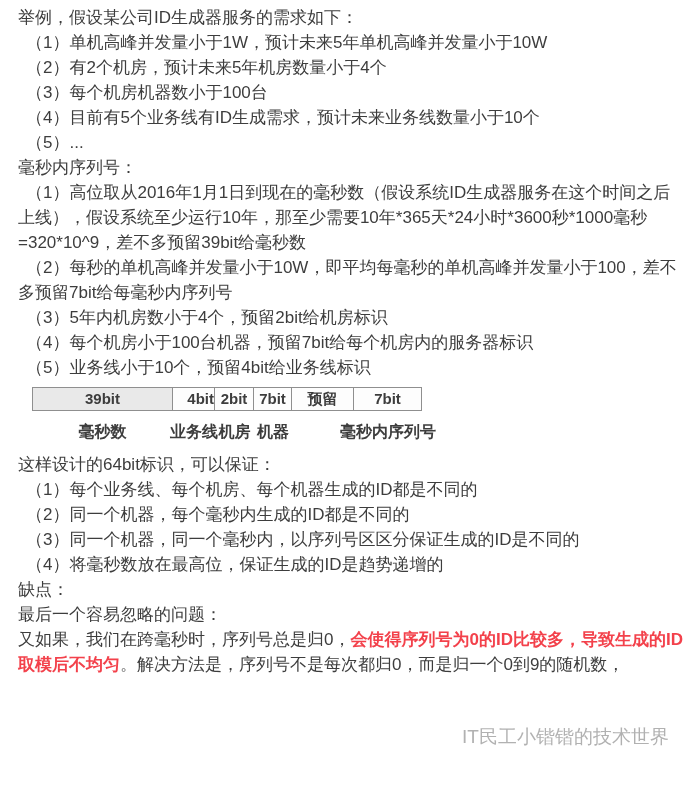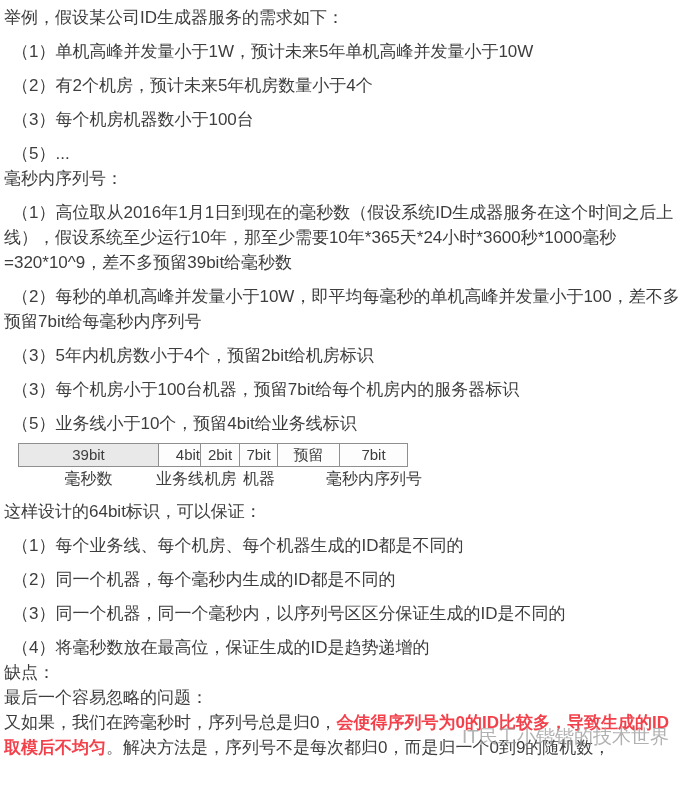--- a/index.html
+++ b/index.html
@@ -6,44 +6,45 @@
   body {
     width: 691px; height: 800px;
     background: #ffffff;
     font-family: "Liberation Sans", "DejaVu Sans", sans-serif;
     font-size: 17px;
     line-height: 25px;
     color: #3d3d3d;
     position: relative;
     overflow: hidden;
   }
-  .content { padding: 5px 7px 0 4px; }
+  .content { padding: 5px 7px 0 18px; }
   p { margin: 0; }
-  .item { text-indent: 8px; margin-top: 9px; }
+  .item { text-indent: 8px; }
   .heading-bold { font-weight: normal; }
   .red-em { color: #f3414b; font-weight: bold; }
 
   
   .bit-table { margin: 7px 0 9px 14px; }
   .bit-row { display: flex; }
   .bit-cell {
     border: 1px solid #8f8f8f;
     border-left: none;
     box-sizing: border-box;
     height: 24px;
     line-height: 22px;
     text-align: center;
     font-size: 15px;
     background: #fdfdfd;
     color: #3d3d3d;
+    font-weight: bold;
   }
   .bit-cell.first { border-left: 1px solid #8f8f8f; background: #e9e9e9; }
   .w0 { width: 141px; } .w1 { width: 42px; text-align: right; } .w2 { width: 39px; }
   .w3 { width: 38px; } .w4 { width: 62px; } .w5 { width: 68px; }
-  .label-row { display: flex; font-size: 16px; line-height: 22px; margin-top: 1px; }
+  .label-row { display: flex; font-size: 16px; line-height: 22px; margin-top: 10px; font-weight: bold; }
   .label-cell {
     display: flex; justify-content: center; align-items: center;
     flex: none; overflow: visible;
   }
   .label-cell span { white-space: nowrap; }
 
   .watermark {
     position: absolute;
     left: 462px; top: 724px;
     font-size: 19px;
@@ -55,27 +56,28 @@
 </style>
 </head>
 <body>
 
 <div class="content">
 
   <p>举例，假设某公司ID生成器服务的需求如下：</p>
   <p class="item">（1）单机高峰并发量小于1W，预计未来5年单机高峰并发量小于10W</p>
   <p class="item">（2）有2个机房，预计未来5年机房数量小于4个</p>
   <p class="item">（3）每个机房机器数小于100台</p>
+  <p class="item">（4）目前有5个业务线有ID生成需求，预计未来业务线数量小于10个</p>
   <p class="item">（5）...</p>
 
   <p>毫秒内序列号：</p>
   <p class="item">（1）高位取从2016年1月1日到现在的毫秒数（假设系统ID生成器服务在这个时间之后上线），假设系统至少运行10年，那至少需要10年*365天*24小时*3600秒*1000毫秒=320*10^9，差不多预留39bit给毫秒数</p>
   <p class="item">（2）每秒的单机高峰并发量小于10W，即平均每毫秒的单机高峰并发量小于100，差不多预留7bit给每毫秒内序列号</p>
   <p class="item">（3）5年内机房数小于4个，预留2bit给机房标识</p>
-  <p class="item">（3）每个机房小于100台机器，预留7bit给每个机房内的服务器标识</p>
+  <p class="item">（4）每个机房小于100台机器，预留7bit给每个机房内的服务器标识</p>
   <p class="item">（5）业务线小于10个，预留4bit给业务线标识</p>
 
   <div class="bit-table">
     <div class="bit-row">
       <div class="bit-cell first w0">39bit</div>
       <div class="bit-cell w1">4bit</div>
       <div class="bit-cell w2">2bit</div>
       <div class="bit-cell w3">7bit</div>
       <div class="bit-cell w4">预留</div>
       <div class="bit-cell w5">7bit</div>

